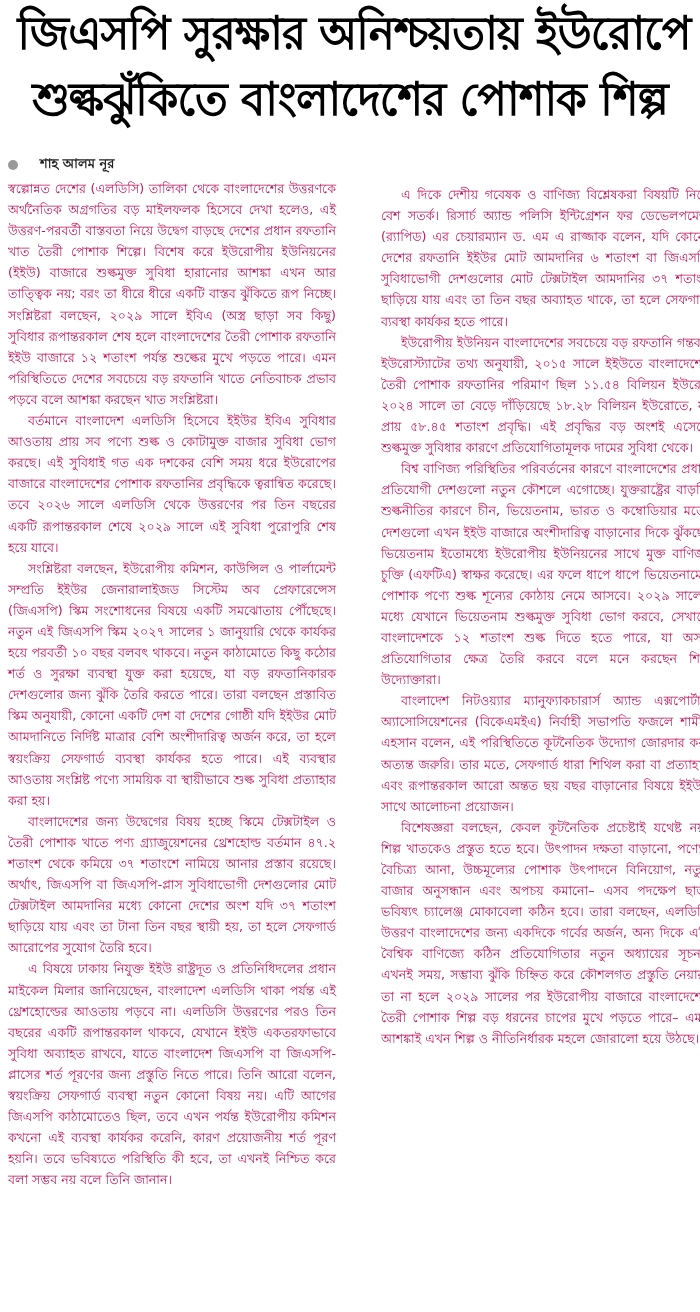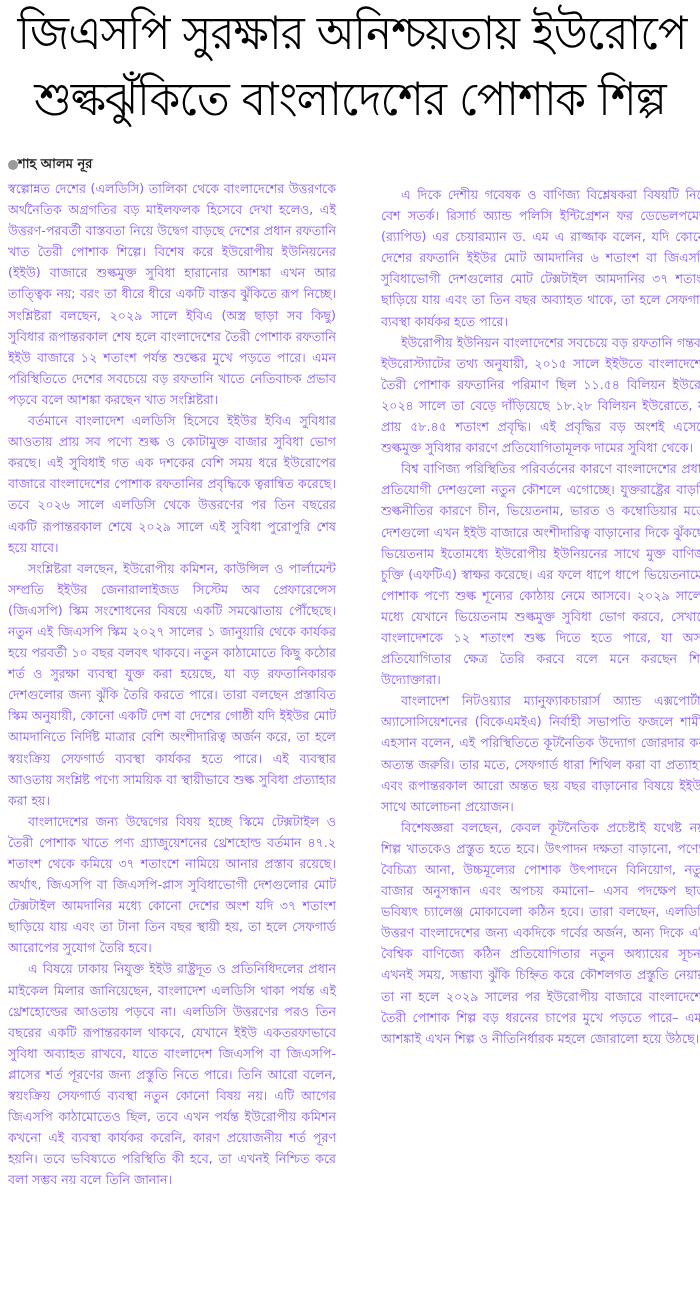--- a/index.html
+++ b/index.html
@@ -15,58 +15,58 @@
     color: #1a1a1a;
     font-family: "DejaVu Sans", "Liberation Sans", sans-serif;
   }
   .headline {
     position: absolute;
     left: 0;
     top: 0;
     width: 700px;
     text-align: center;
     font-family: "DejaVu Sans", "Liberation Sans", sans-serif;
-    font-weight: normal;
+    font-weight: bold;
     color: #000;
     letter-spacing: -1px;
   }
   .headline .line {
     display: block;
     font-size: 46px;
     line-height: 66px;
     white-space: nowrap;
     transform: scaleX(0.95);
     transform-origin: center;
   }
   .byline {
     position: absolute;
     left: 8px;
     top: 154px;
     display: flex;
     align-items: center;
-    gap: 0;
+    gap: 22px;
     font-size: 13px;
     font-weight: bold;
     color: #222;
   }
   .byline .dot {
     width: 10px;
     height: 10px;
     border-radius: 50%;
     background: #9a9a9a;
     display: inline-block;
   }
   .col {
     position: absolute;
     top: 178px;
     width: 328px;
     font-size: 12.6px;
     line-height: 21.1px;
     text-align: justify;
-    color: #8b5cf6;
+    color: #be185d;
   }
   .col.left { left: 8px; }
   .col.right { left: 381px; top: 184px; }
   .col p {
     margin: 0;
     text-indent: 20px;
   }
   .col p.first { text-indent: 0; }
 </style>
 </head>

